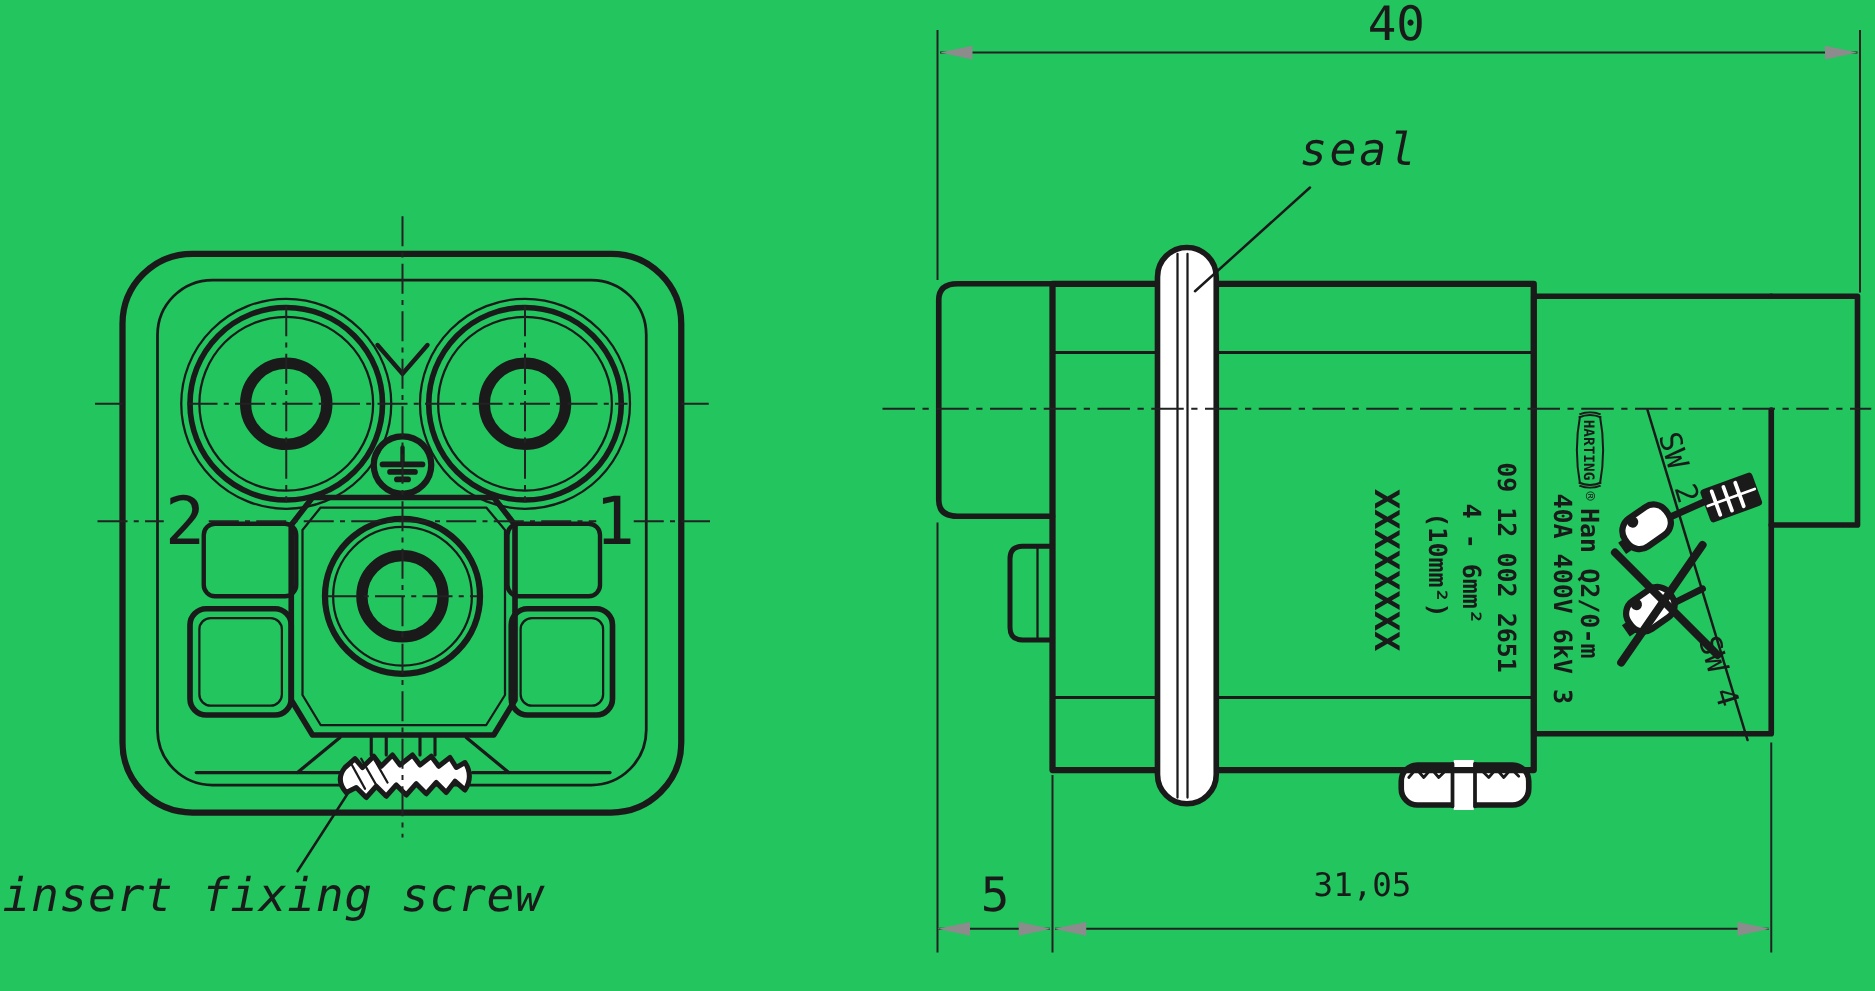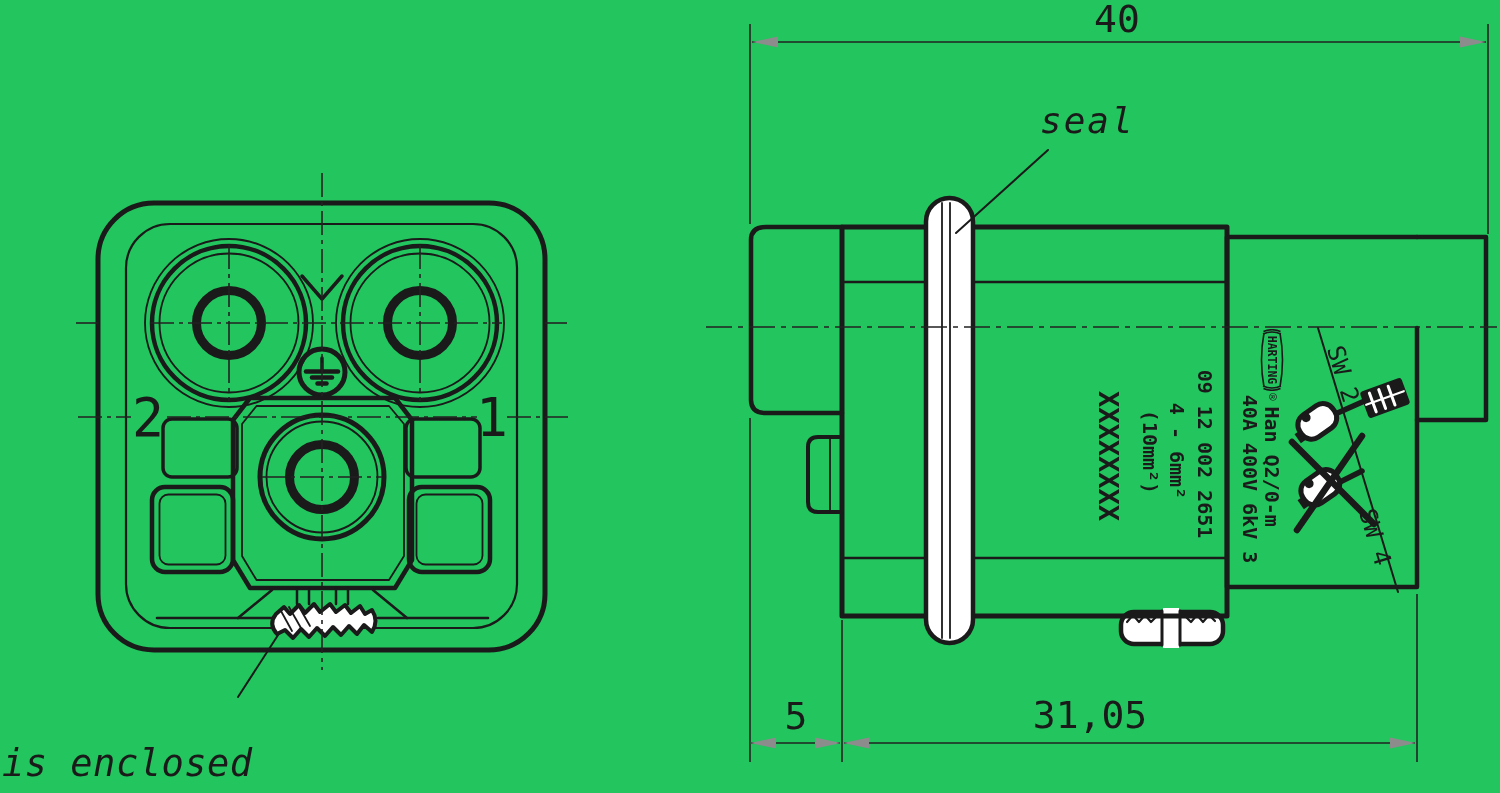--- a/index.html
+++ b/index.html
@@ -185,25 +185,25 @@
     <polygon points="1486,42 1460,36.5 1460,47.5"></polygon>
     <polygon points="750,743 776,737.5 776,748.5"></polygon>
     <polygon points="841,743 815,737.5 815,748.5"></polygon>
     <polygon points="843,743 869,737.5 869,748.5"></polygon>
     <polygon points="1416,743 1390,737.5 1390,748.5"></polygon>
   </g>
 </svg>
 
 <div class="t c" style="left:1072px;top:0px;width:90px;font-size:38px;">40</div>
 <div class="t c" style="left:756px;top:697px;width:80px;font-size:38px;">5</div>
-<div class="t c" style="left:1020px;top:696px;width:140px;font-size:38px;">31,05</div>
+<div class="t c" style="left:1020px;top:696px;width:140px;font-size:26px;">31,05</div>
 
 <div class="t it" style="left:1040px;top:102px;font-size:36px;letter-spacing:2px;text-align:center;">seal</div>
 
-<div class="t it" style="left:2px;top:745px;font-size:37px;letter-spacing:0.5px;">is enclosed</div>
+<div class="t it" style="left:2px;top:698px;font-size:37px;letter-spacing:0.5px;">insert fixing screw</div>
 
 <div class="t c" style="left:122px;top:390px;width:52px;font-size:53px;">2</div>
 <div class="t c" style="left:466px;top:390px;width:52px;font-size:53px;">1</div>
 
 <div class="t c r73" style="left:1280px;top:360px;width:120px;height:30px;font-size:24px;">SW 2</div>
 <div class="t c r73" style="left:1312px;top:523px;width:120px;height:30px;font-size:24px;">SW 4</div>
 
 <div class="t c r90 b" style="left:1091px;top:440px;width:220px;height:28px;font-size:20px;">09 12 002 2651</div>
 <div class="t c r90 b" style="left:1063px;top:437px;width:220px;height:28px;font-size:20px;">4 - 6mm²</div>
 <div class="t c r90 b" style="left:1036px;top:438px;width:220px;height:28px;font-size:20px;">(10mm²)</div>

